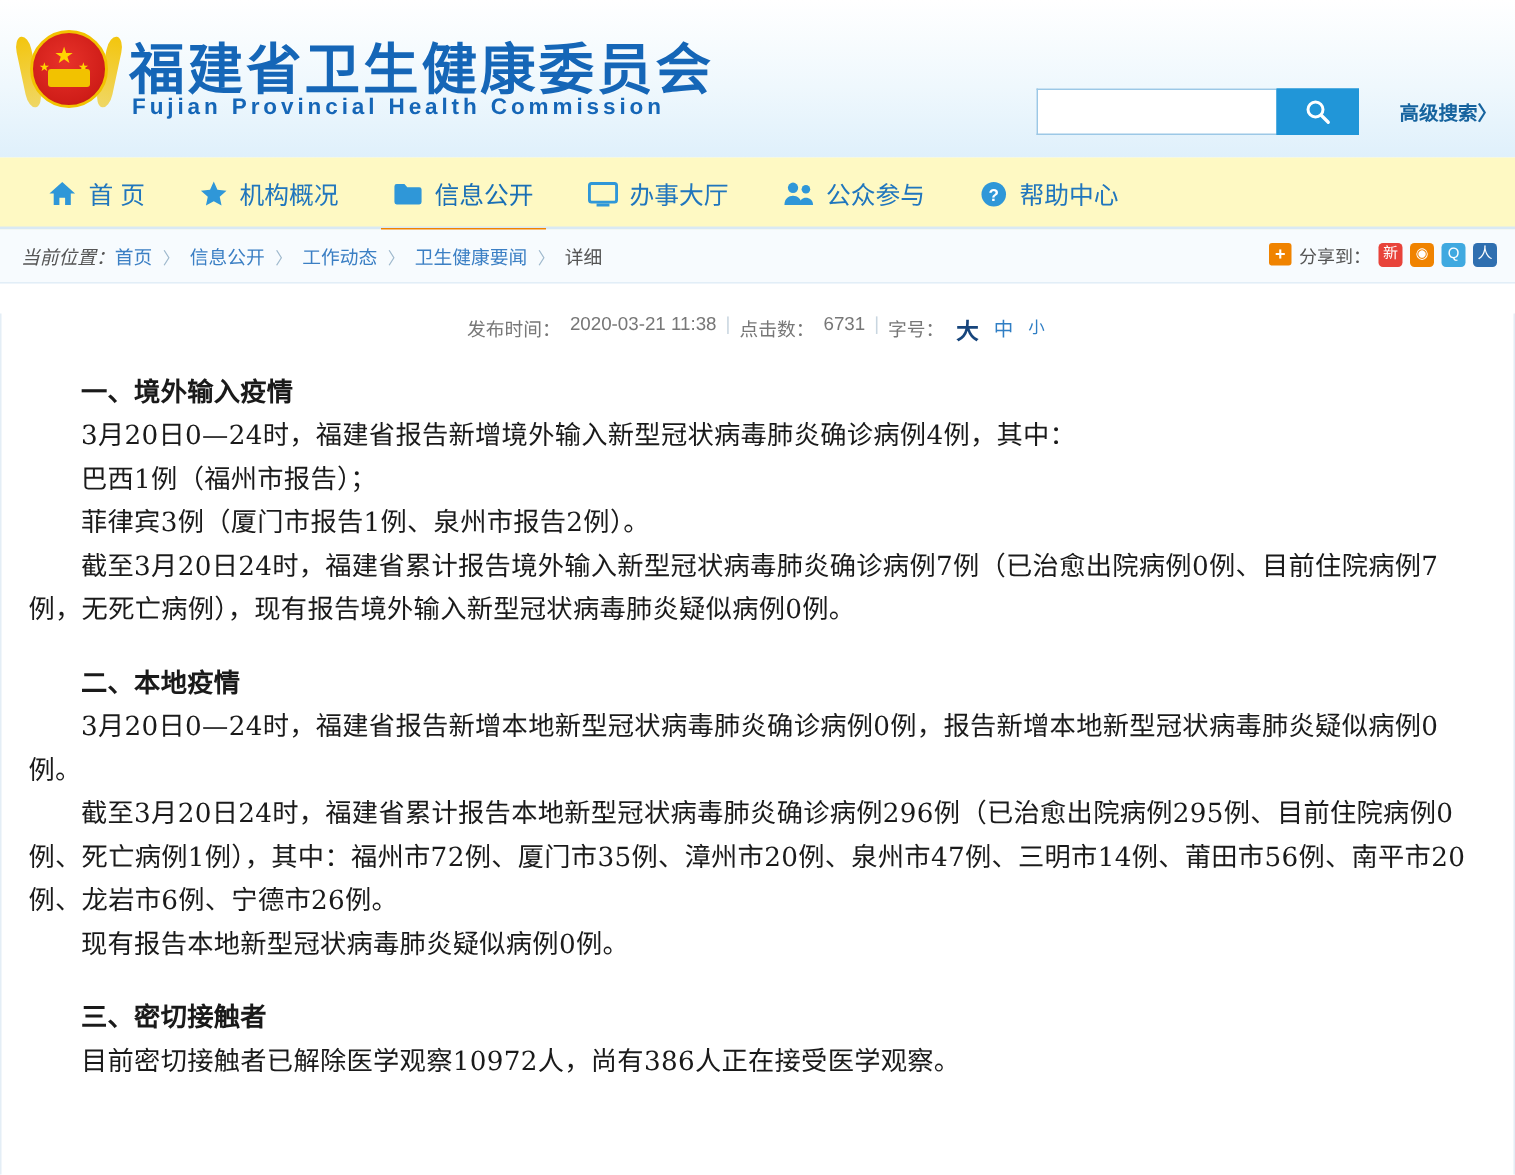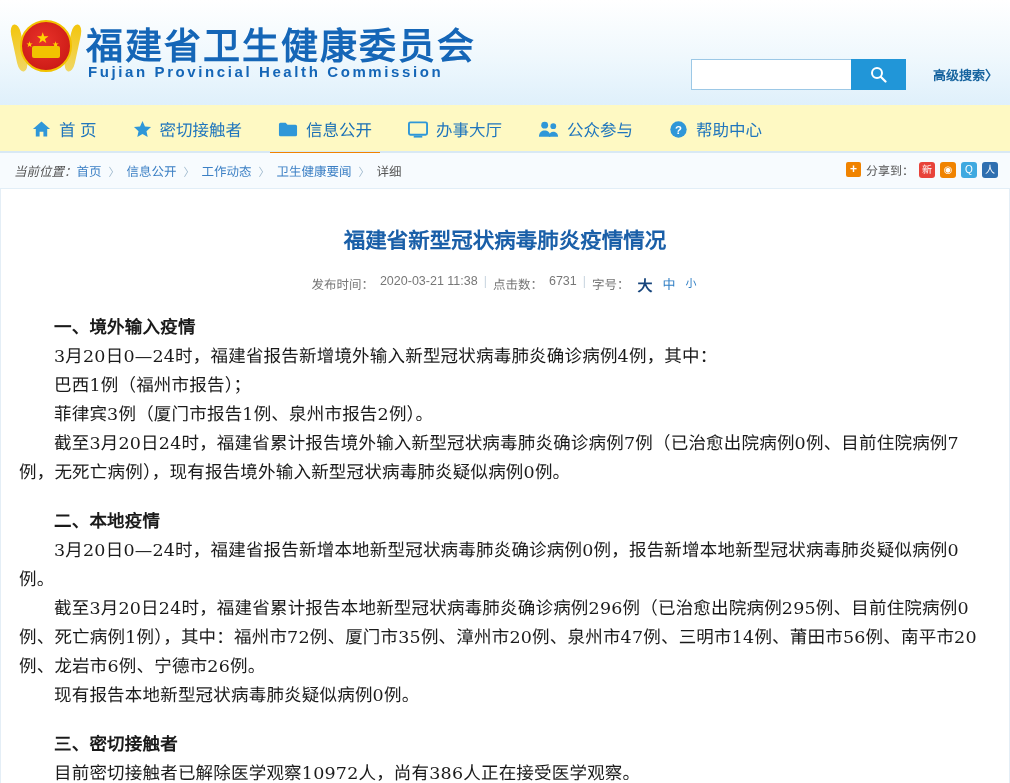--- a/index.html
+++ b/index.html
@@ -213,21 +213,21 @@
           </svg>
       </span>
       <span>首 页</span>
     </div>
     <div class="nav-item">
       <span class="nav-ic">
         <svg width="19" height="18" viewBox="0 0 20 19">
             <path d="M10 1 L12.6 6.8 L19 7.5 L14.2 11.8 L15.5 18 L10 14.9 L4.5 18 L5.8 11.8 L1 7.5 L7.4 6.8 Z" fill="#2f97d8"></path>
           </svg>
       </span>
-      <span>密切接触者</span>
+      <span>机构概况</span>
     </div>
     <div class="nav-item active">
       <span class="nav-ic">
         <svg width="20" height="17" viewBox="0 0 21 17">
             <path d="M1 3 A1.6 1.6 0 0 1 2.6 1.4 H8 L10 3.6 H18.4 A1.6 1.6 0 0 1 20 5.2 V14 A1.6 1.6 0 0 1 18.4 15.6 H2.6 A1.6 1.6 0 0 1 1 14 Z" fill="#2f97d8"></path>
           </svg>
       </span>
       <span>信息公开</span>
     </div>
     <div class="nav-item">
@@ -277,21 +277,20 @@
       <span class="share-plus">+</span>
       <span>分享到：</span>
       <span class="share-ic sh-1">新</span>
       <span class="share-ic sh-2">◉</span>
       <span class="share-ic sh-3">Q</span>
       <span class="share-ic sh-4">人</span>
     </div>
   </div>
 
   <div class="content">
-    <div class="art-title">福建省新型冠状病毒肺炎疫情情况</div>
 
     <div class="meta">
       <span>发布时间：</span>
       <span>2020-03-21 11:38</span>
       <span class="sep">|</span>
       <span>点击数：</span>
       <span>6731</span>
       <span class="sep">|</span>
       <span>字号：</span>
       <span class="fontsize-opt f-big">大</span>

